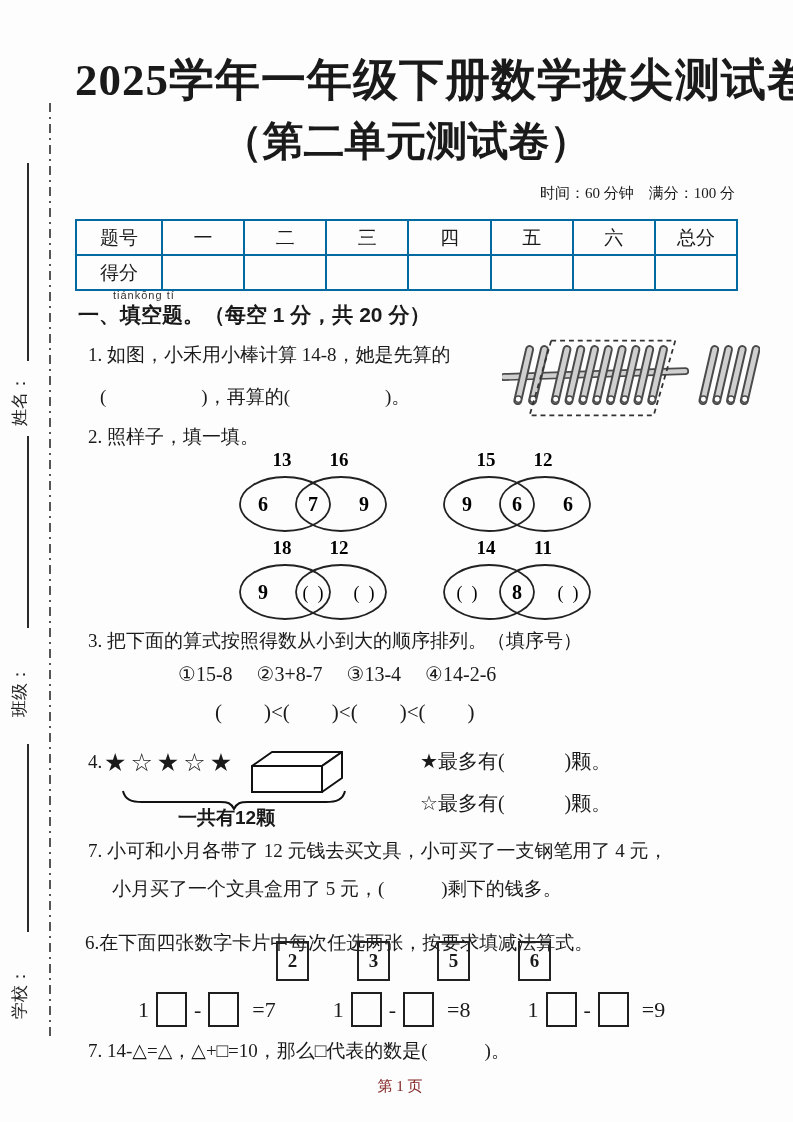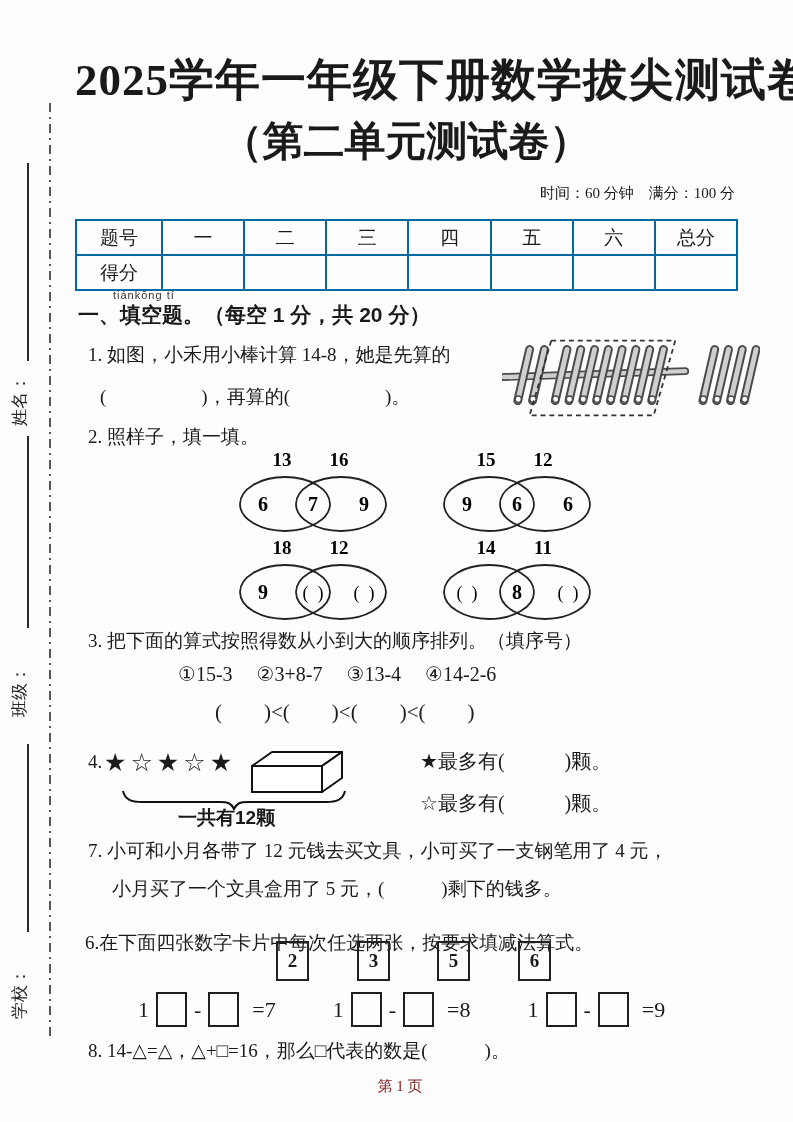--- a/index.html
+++ b/index.html
@@ -160,21 +160,21 @@
     <text x="101" y="16" font-size="19" font-weight="bold" text-anchor="middle">11</text>
     <ellipse cx="47" cy="54" rx="45" ry="27" fill="none" stroke="#222" stroke-width="1.8"></ellipse>
     <ellipse cx="103" cy="54" rx="45" ry="27" fill="none" stroke="#222" stroke-width="1.8"></ellipse>
     <text x="25" y="61" font-size="18" text-anchor="middle" xml:space="preserve">(  )</text>
     <text x="75" y="61" font-size="20" font-weight="bold" text-anchor="middle" xml:space="preserve">8</text>
     <text x="126" y="61" font-size="18" text-anchor="middle" xml:space="preserve">(  )</text>
   </svg>
 
   <div class="abs q t" style="left:88px;top:628px;">3. 把下面的算式按照得数从小到大的顺序排列。（填序号）</div>
   <div class="abs" style="left:178px;top:662px;display:flex;gap:24px;font-size:20px;">
-    <span class="t">①15-3</span>
+    <span class="t">①15-8</span>
     <span class="t">②3+8-7</span>
     <span class="t">③13-4</span>
     <span class="t">④14-2-6</span>
   </div>
   <div class="abs t" style="left:215px;top:700px;font-size:21px;">(        )&lt;(        )&lt;(        )&lt;(        )</div>
 
   <div class="abs q t" style="left:88px;top:751px;">4.</div>
   <div class="abs stars t" style="left:104px;top:748px;">★☆★☆★</div>
   <svg class="abs" style="left:246px;top:748px;" width="100" height="46">
     <polygon points="6,18 26,4 96,4 76,18" fill="#fff" stroke="#111" stroke-width="2" stroke-linejoin="round"></polygon>
@@ -213,17 +213,17 @@
     </div>
     <div class="eq">
       <span class="t">1</span>
       <span class="eqbox"></span>
       <span class="t">-</span>
       <span class="eqbox"></span>
       <span class="t" style="margin-left:6px;">=9</span>
     </div>
   </div>
 
-  <div class="abs q t" style="left:88px;top:1038px;">8. 14-△=△，△+□=16，那么□代表的数是(            )。</div>
+  <div class="abs q t" style="left:88px;top:1038px;">7. 14-△=△，△+□=10，那么□代表的数是(            )。</div>
 
   <div class="abs pagenum t">第 1 页</div>
 
 </div>
 
 </body></html>

